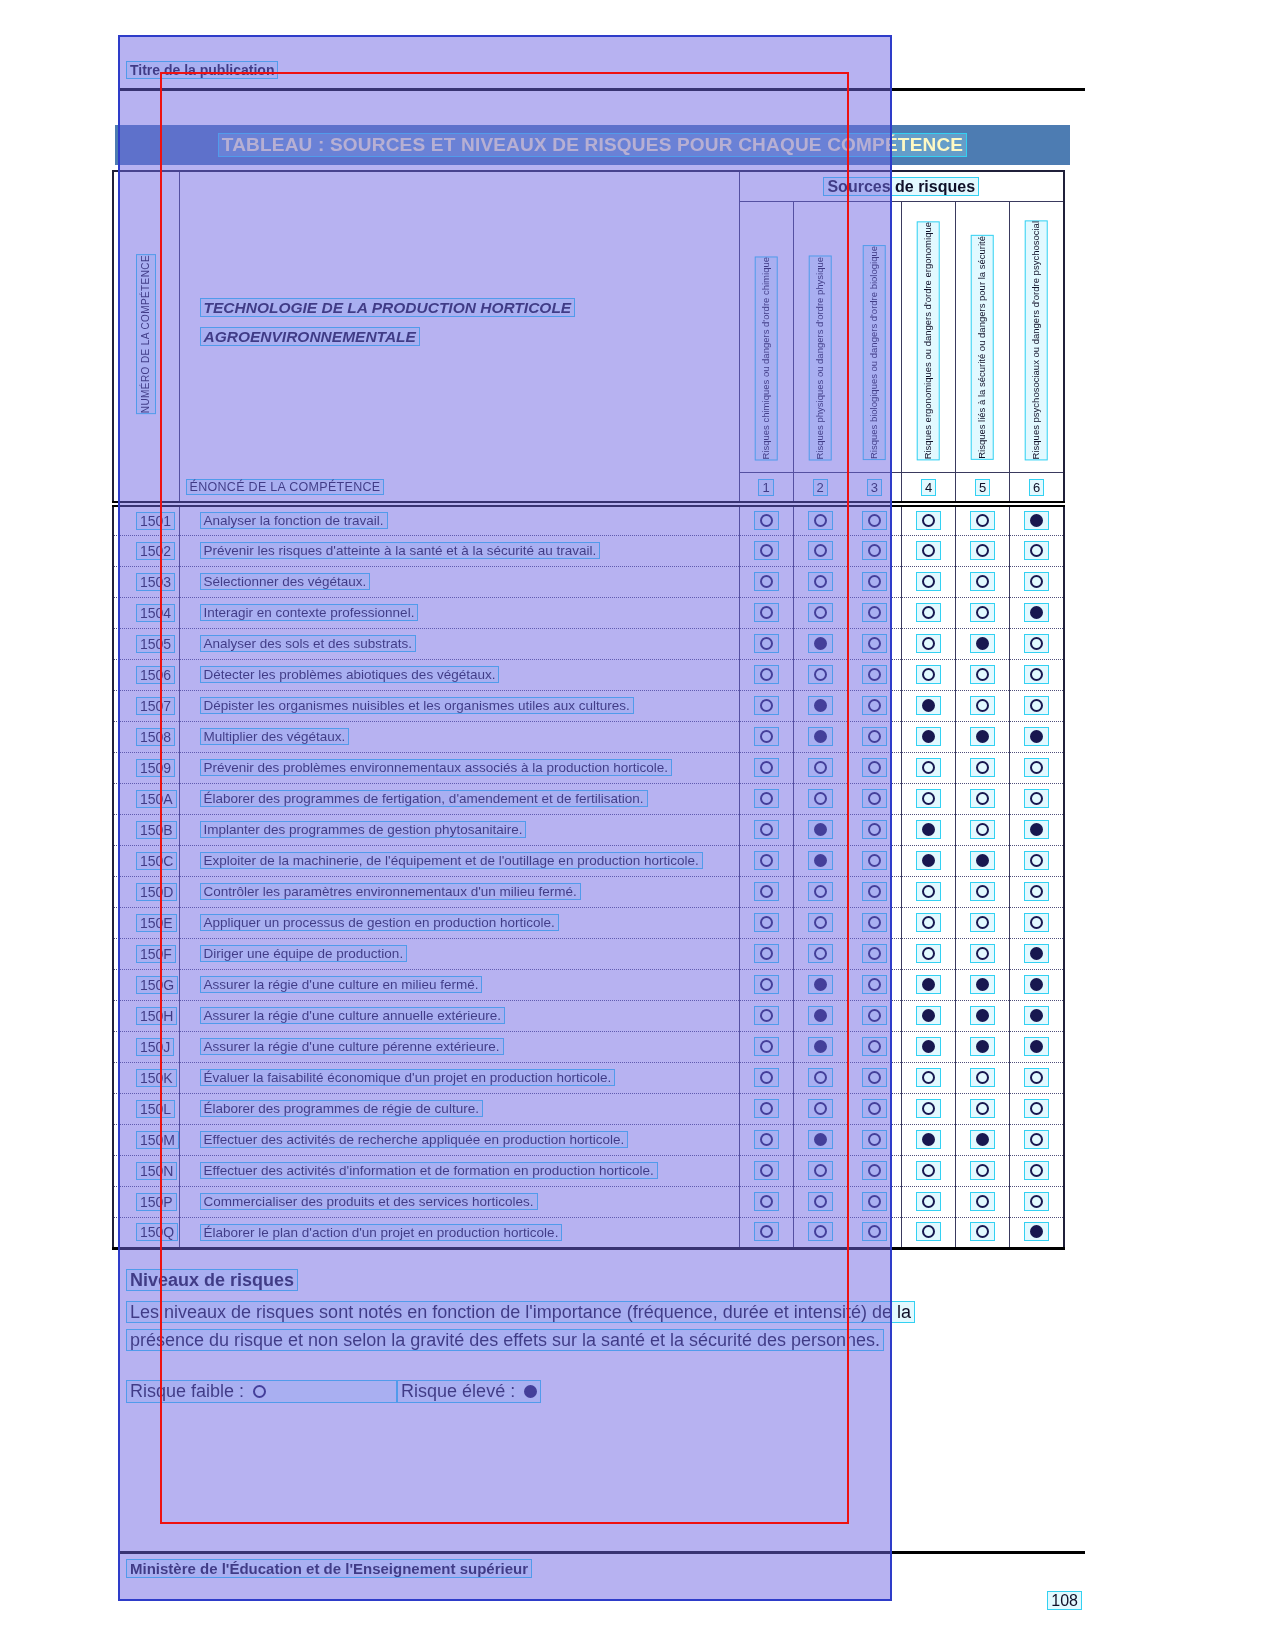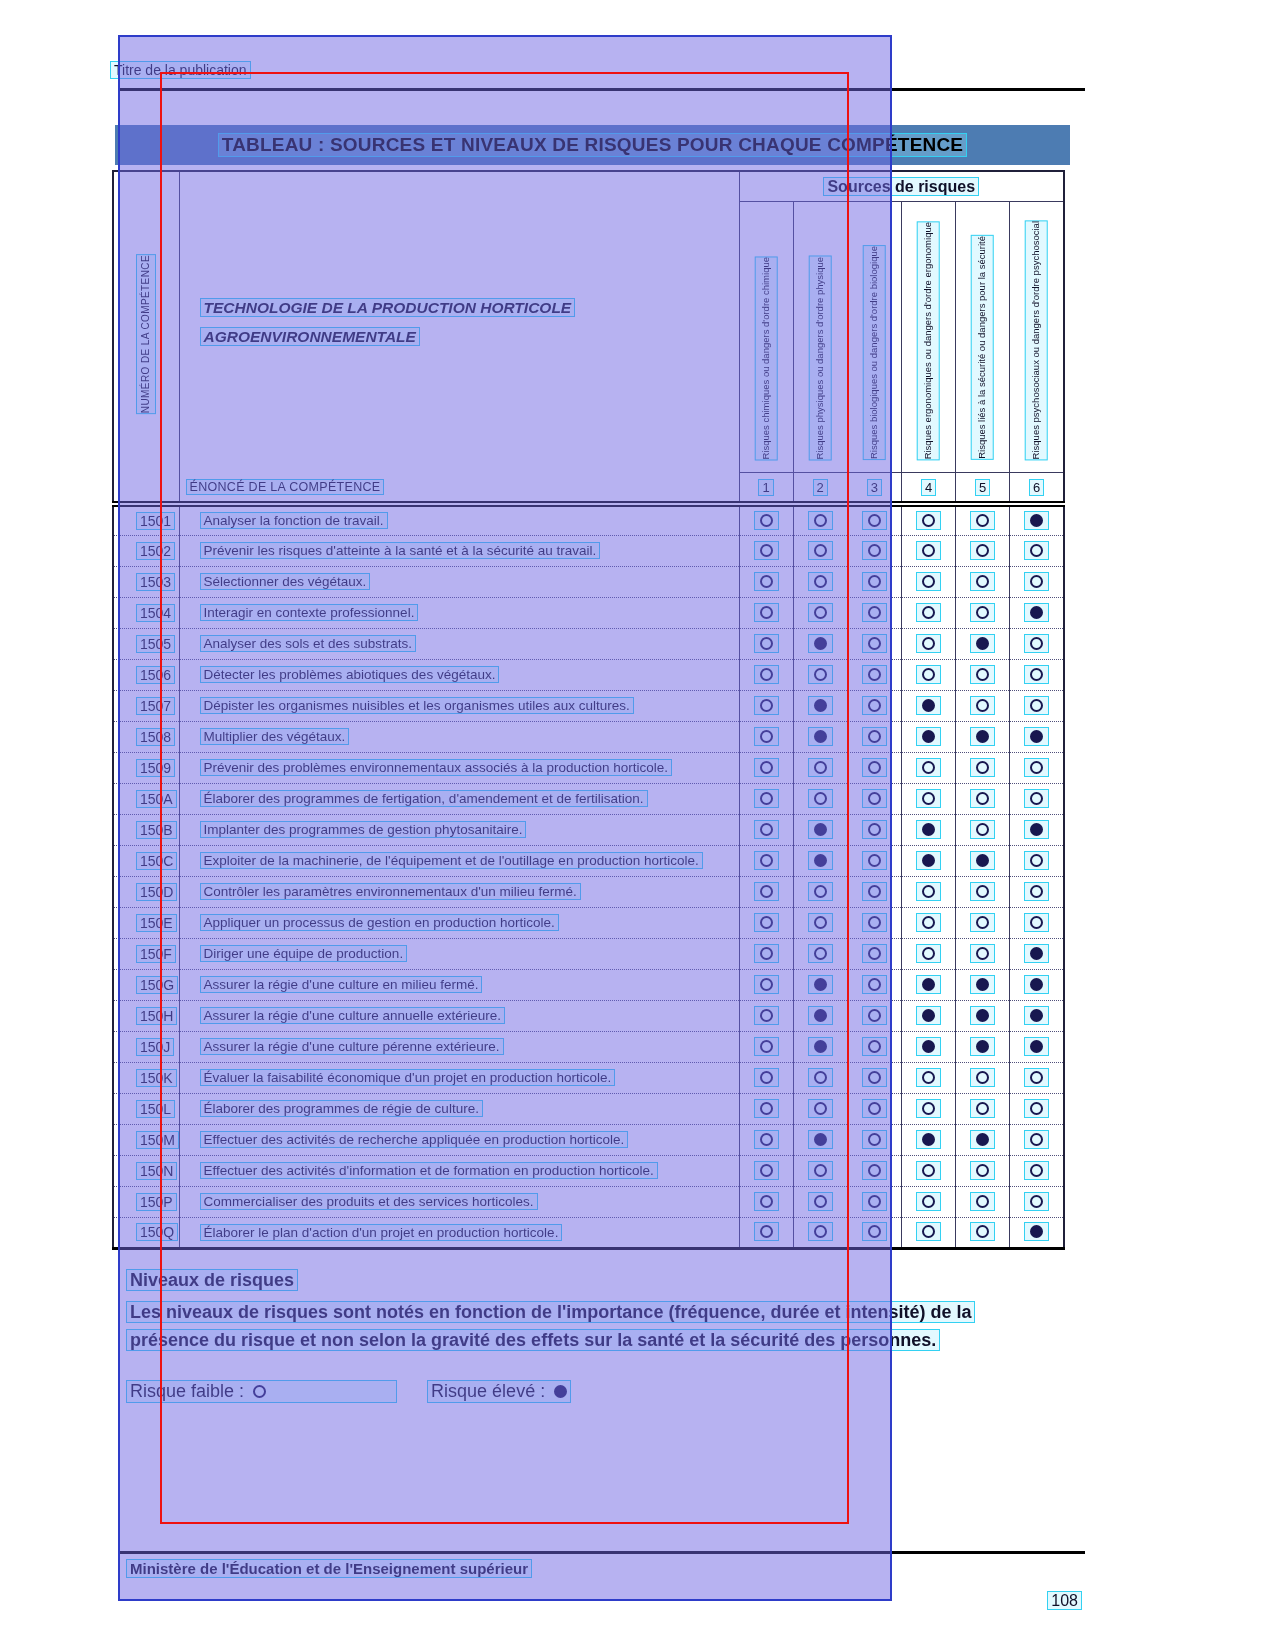--- a/index.html
+++ b/index.html
@@ -2,24 +2,24 @@
 <html><head>
 <meta charset="utf-8">
 <style>
   html,body{margin:0;padding:0;}
   body{font-family:"Liberation Sans",sans-serif;background:#ffffff;}
   .page{position:relative;width:1275px;height:1651px;background:#ffffff;overflow:hidden;color:#101028;}
   
   .hl{border:1px solid #33d1f2;background:rgba(160,235,255,0.30);padding:0 3px;
       -webkit-box-decoration-break:clone;box-decoration-break:clone;}
   .rule{position:absolute;height:3px;background:#000;}
-  .pub-title{position:absolute;left:110px;top:62px;font-size:14px;font-weight:normal;}
+  .pub-title{position:absolute;left:126px;top:62px;font-size:14px;font-weight:bold;}
   .title-bar{position:absolute;left:115px;top:125px;width:955px;height:40px;background:#4d7cb2;
              display:flex;align-items:center;justify-content:center;}
-  .title-bar .ttl{font-size:19px;font-weight:bold;color:#000000;letter-spacing:0.2px;}
+  .title-bar .ttl{font-size:19px;font-weight:bold;color:#fef9c3;letter-spacing:0.2px;}
   table.risk{position:absolute;left:112px;top:170px;width:953px;border-collapse:collapse;table-layout:fixed;
              border:2px solid #20203a;border-bottom:3px solid #000;}
   table.risk th,table.risk td{border-left:1px solid #3a3a5e;}
   th.sources{height:27px;font-size:16px;font-weight:bold;text-align:center;border-bottom:1px solid #3a3a5e;}
   th.numcol{vertical-align:middle;text-align:center;border-bottom:6px double #000;}
   .numvert{display:inline-block;writing-mode:vertical-rl;transform:rotate(180deg);
            font-size:10px;font-weight:normal;letter-spacing:0.4px;line-height:1.2;}
   th.progcell{vertical-align:middle;text-align:left;padding:20px;}
   .progline{font-size:15.5px;font-weight:bold;font-style:italic;line-height:1.9;}
   tr.rotrow th{height:258px;vertical-align:bottom;text-align:center;padding:4px 1px 8px;
@@ -32,25 +32,25 @@
   tbody tr{height:31px;}
   tbody td{border-bottom:1px dotted #50507c;}
   tbody tr:last-child td{border-bottom:none;}
   td.code{font-size:14px;padding-left:22px;}
   td.stmt{font-size:13.5px;text-align:justify;padding:3px 20px;}
   td.lvl{text-align:center;}
   .dotbox{display:inline-flex;align-items:center;justify-content:center;padding:2px 5px;}
   .dot{display:inline-block;width:9px;height:9px;border:2px solid #181850;border-radius:50%;}
   .dot.filled{background:#181850;}
   .legend-head{position:absolute;left:126px;top:1270px;font-size:18px;font-weight:bold;}
-  .legend-par{position:absolute;left:126px;top:1298px;width:958px;font-size:18px;line-height:28px;font-weight:bold;}
+  .legend-par{position:absolute;left:126px;top:1298px;width:958px;font-size:18px;line-height:28px;}
   .legend-row{position:absolute;left:126px;top:1380px;font-size:18px;display:flex;align-items:center;}
   .legend-item{display:inline-flex;align-items:center;}
   .legend-low{padding-right:130px;align-items:center;}
-  .legend-high{margin-left:30px;}
+  .legend-high{}
   .legend-row .dot{margin-left:9px;}
   .footer-left{position:absolute;left:126px;top:1560px;font-size:15px;font-weight:bold;}
   .page-num{position:absolute;left:1038px;top:1592px;width:44px;text-align:right;font-size:16px;}
   
   .overlay-purple{position:absolute;left:118px;top:35px;width:770px;height:1562px;
                   background:rgba(112,102,228,0.5);border:2px solid #2e3cc9;z-index:30;pointer-events:none;}
   .overlay-red{position:absolute;left:160px;top:72px;width:685px;height:1448px;
                border:2px solid #ee1111;z-index:31;pointer-events:none;}
 </style>
 </head>

